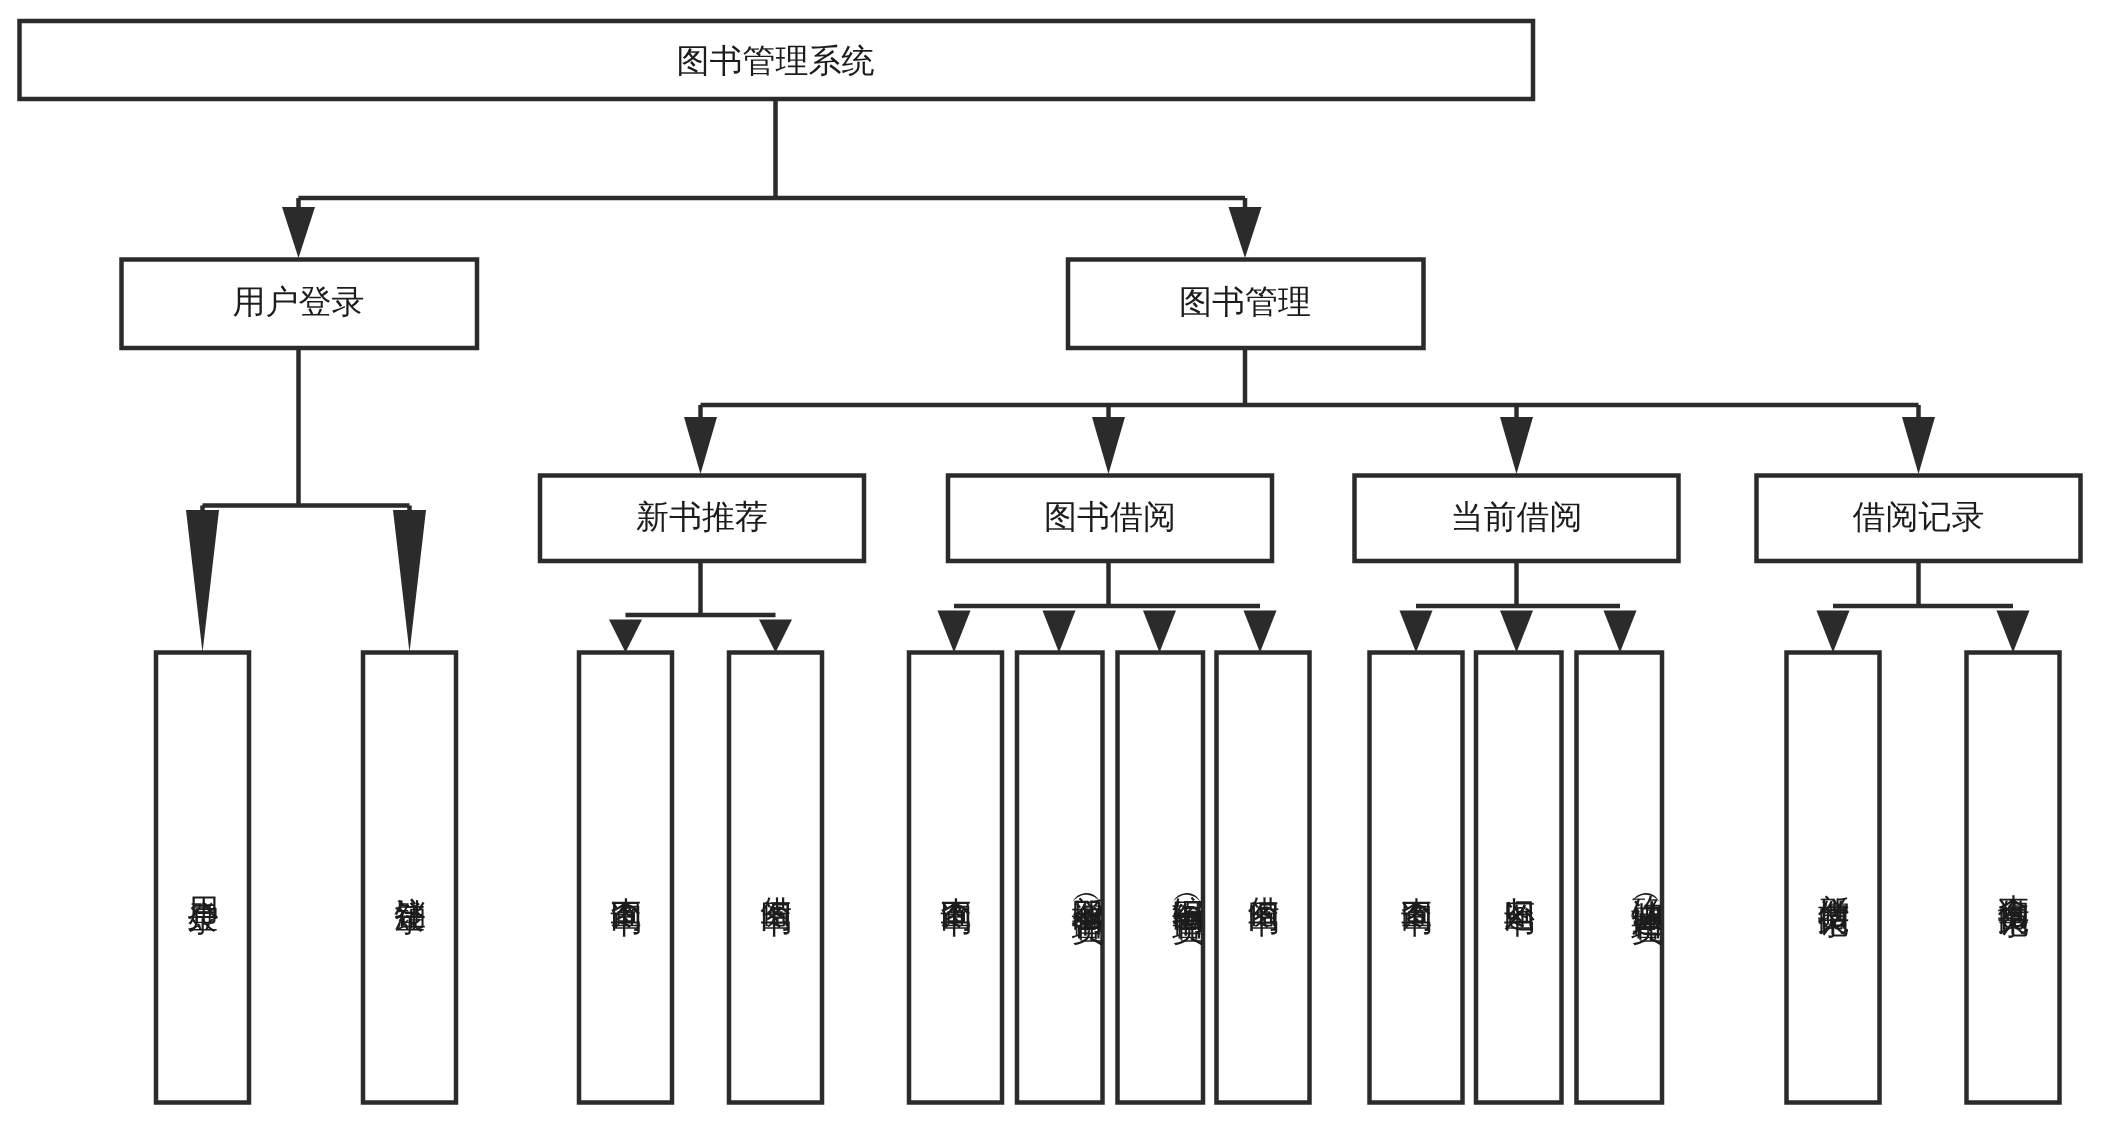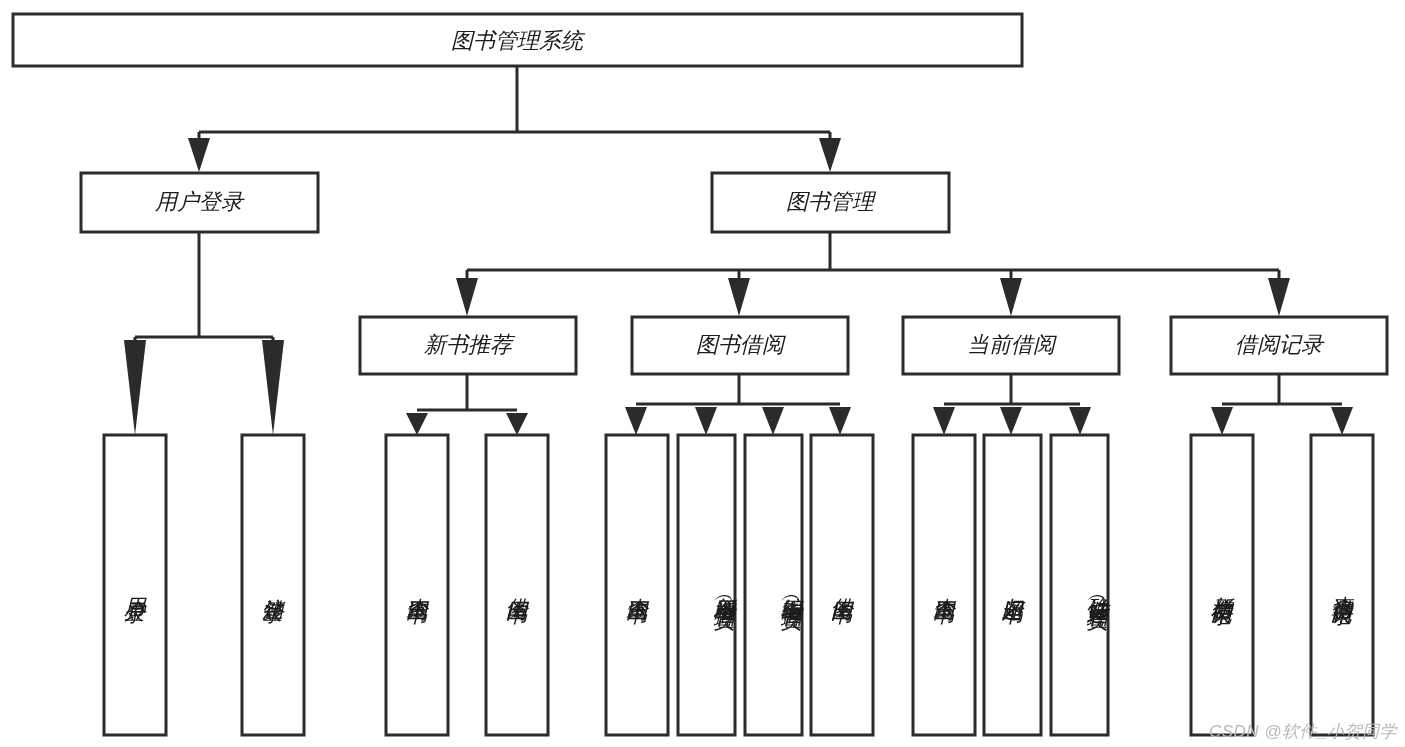--- a/index.html
+++ b/index.html
@@ -11,21 +11,20 @@
     width: 1405px;
     height: 747px;
     font-family: "Liberation Sans", "DejaVu Sans", sans-serif;
     overflow: hidden;
     position: relative;
   }
   #diagram-root {
     position: relative;
     width: 1405px;
     height: 747px;
-    font-style: italic;
   }
   svg.diagram-svg {
     position: absolute;
     top: 0;
     left: 0;
     width: 1405px;
     height: 747px;
   }
   .node-box {
     fill: #ffffff;
@@ -187,14 +186,13 @@
   <div class="node-label-v" style="left:745px; top:435px; width:57px; height:300px; display:flex; align-items:flex-start; justify-content:center; padding-top:8px; box-sizing:border-box;">编辑图书（管理员）</div>
   <div class="node-label-v" style="left:811px; top:435px; width:62px; height:300px; display:flex; align-items:center; justify-content:center;">借阅图书</div>
 
   <div class="node-label-v" style="left:913px; top:435px; width:62px; height:300px; display:flex; align-items:center; justify-content:center;">查询图书</div>
   <div class="node-label-v" style="left:984px; top:435px; width:57px; height:300px; display:flex; align-items:center; justify-content:center;">归还图书</div>
   <div class="node-label-v" style="left:1051px; top:435px; width:57px; height:300px; display:flex; align-items:flex-start; justify-content:center; padding-top:8px; box-sizing:border-box;">确认归还（管理员）</div>
 
   <div class="node-label-v" style="left:1191px; top:435px; width:62px; height:300px; display:flex; align-items:center; justify-content:center;">新增借阅记录</div>
   <div class="node-label-v" style="left:1311px; top:435px; width:62px; height:300px; display:flex; align-items:center; justify-content:center;">查询借阅记录</div>
 
-  <div class="watermark">CSDN @软件_小贺同学</div>
 </div>
 
 </body></html>

